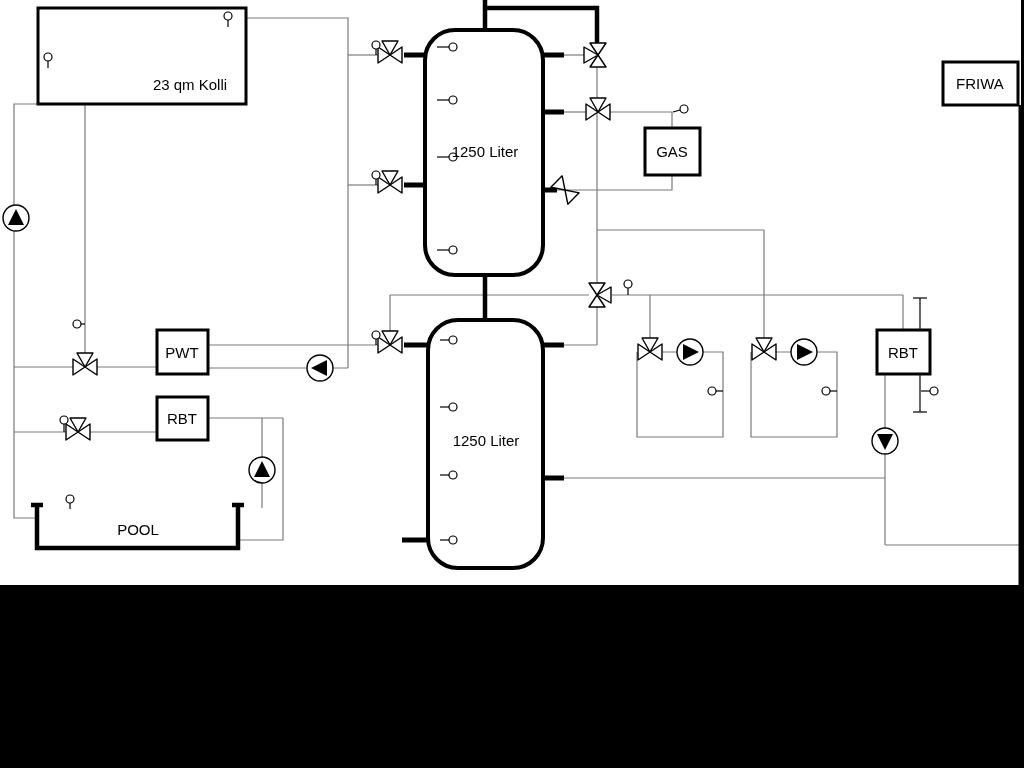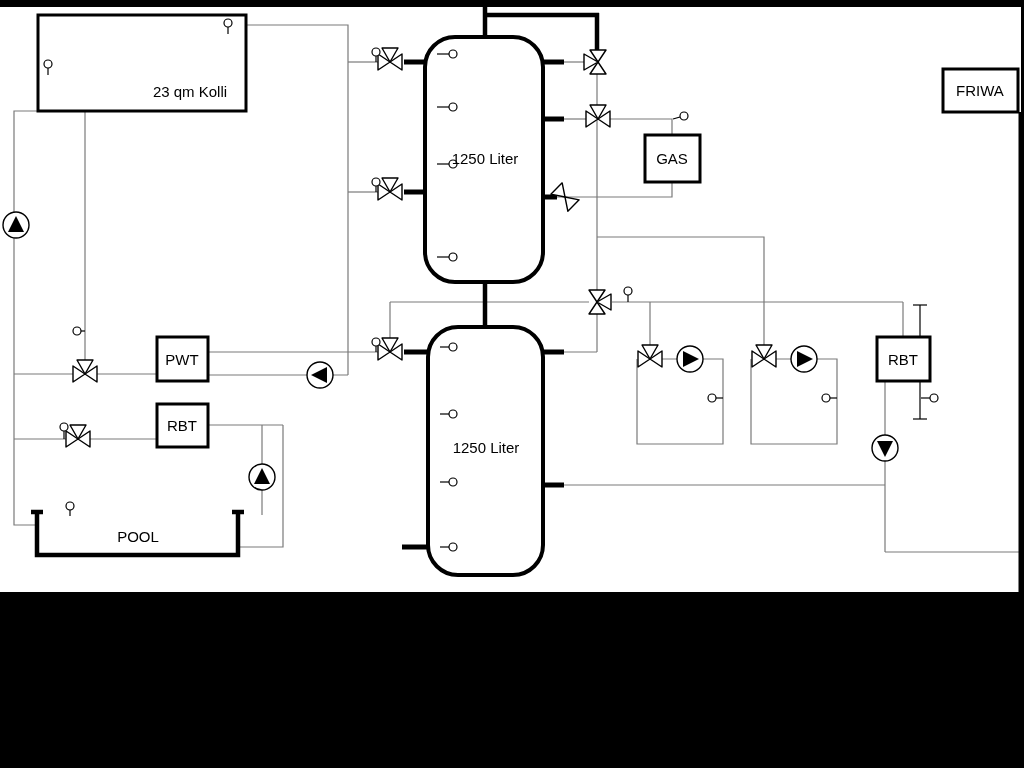--- a/index.html
+++ b/index.html
@@ -1,18 +1,18 @@
 <!DOCTYPE html>
 <html><head>
 <meta charset="utf-8">
 <style>
   html,body{margin:0;padding:0;background:#000;}
   #stage{position:relative;width:1024px;height:768px;background:#000;overflow:hidden;
          font-family:"Liberation Sans",sans-serif;}
-  #canvas{position:absolute;left:0;top:7px;width:1021px;height:585px;background:#fff;}
+  #canvas{position:absolute;left:0;top:0;width:1021px;height:585px;background:#fff;}
   svg{display:block;}
   .thin{stroke:#7a7a7a;stroke-width:1.2;fill:none;}
   .dark{stroke:#000;stroke-width:1.2;fill:none;}
   .blackline{stroke:#000;stroke-width:3;fill:none;}
   .pipe{stroke:#000;stroke-width:4.5;fill:none;}
   .stub{stroke:#000;stroke-width:5;fill:none;}
   .boxline{fill:#fff;stroke:#000;stroke-width:3;}
   .tank{fill:#fff;stroke:#000;stroke-width:4;}
   .pool{fill:none;stroke:#000;stroke-width:4.5;}
   .sym{fill:#fff;stroke:#000;stroke-width:1.4;stroke-linejoin:round;}

